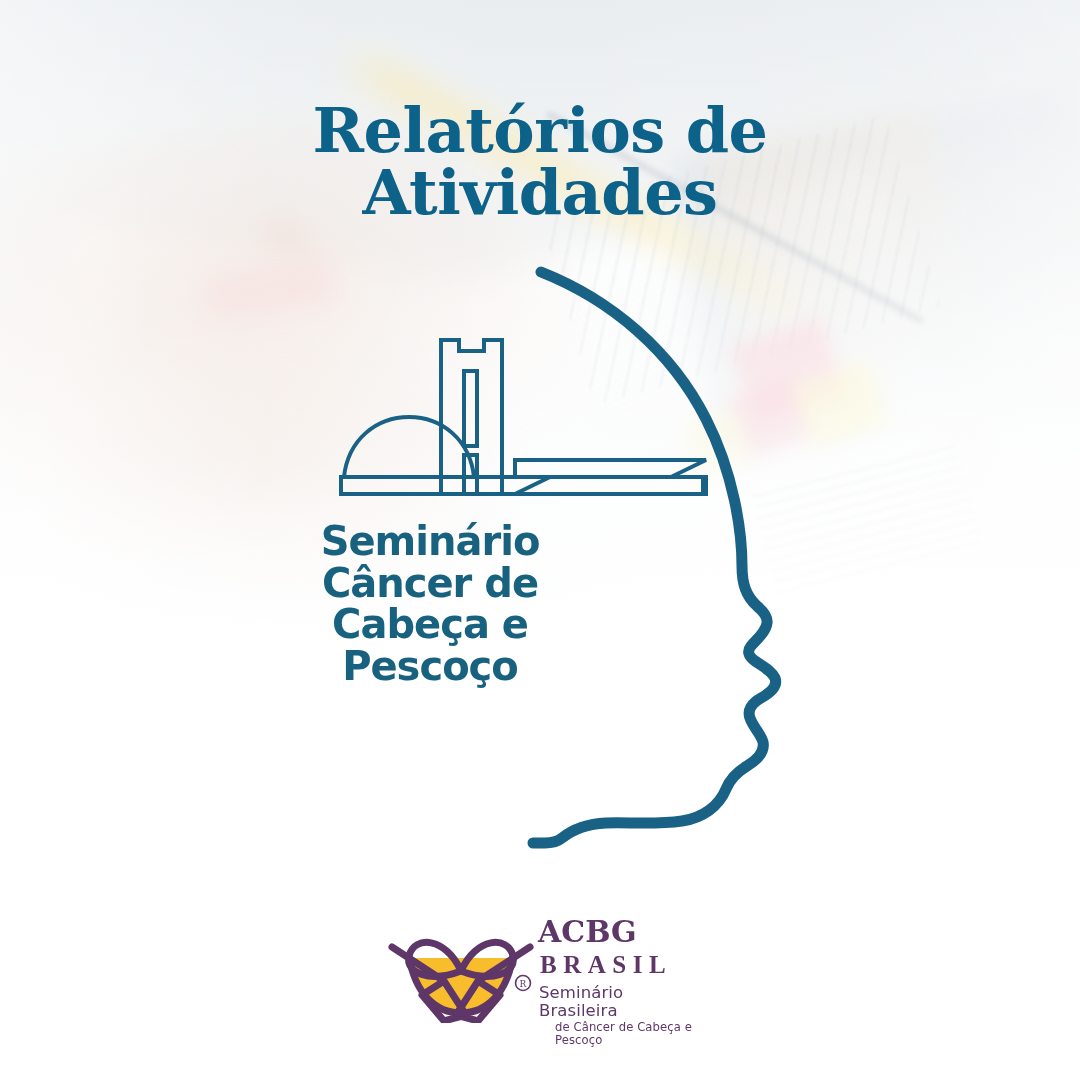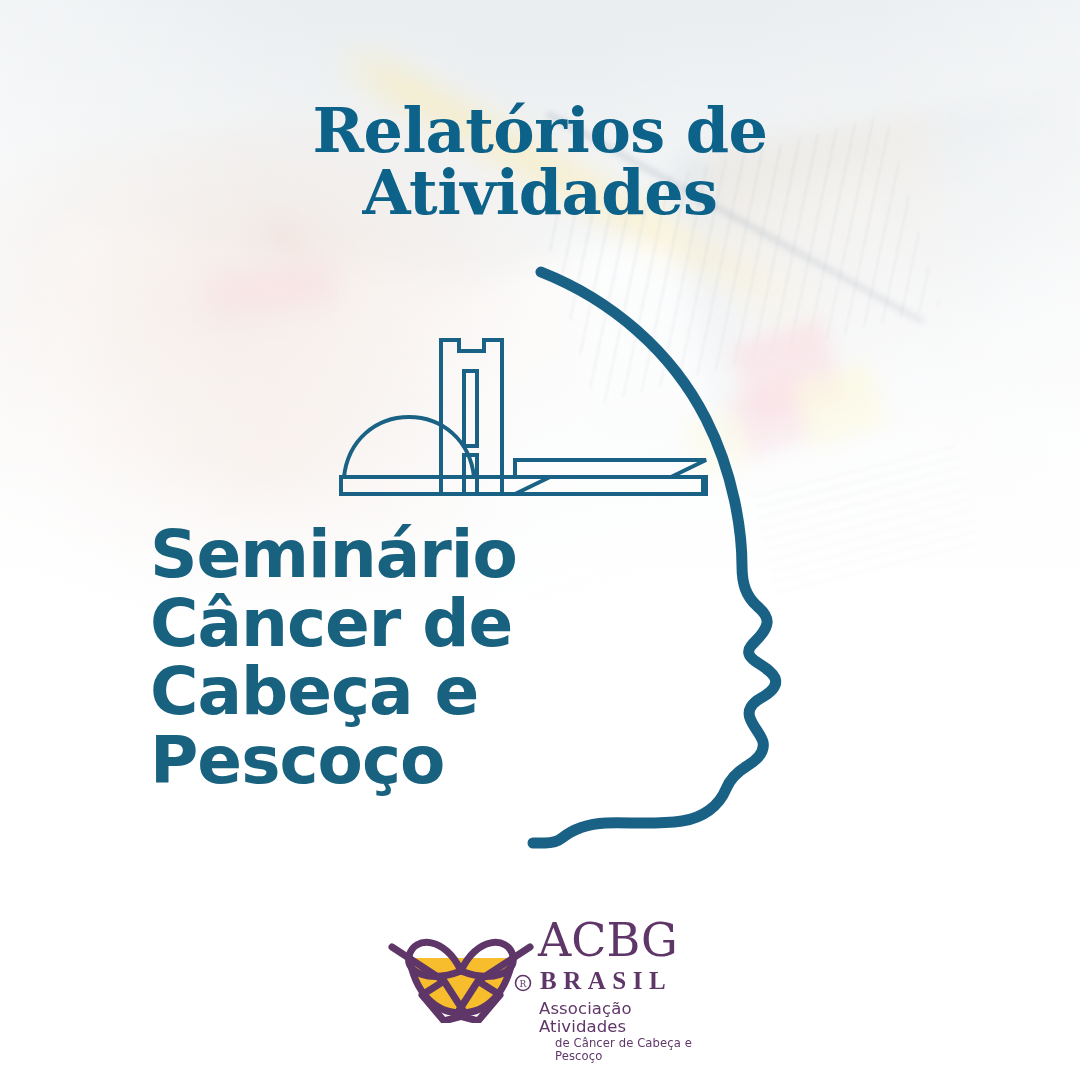--- a/index.html
+++ b/index.html
@@ -236,23 +236,24 @@
     color: #0d6289;
     white-space: pre-line;
   }
 
   
   .seminar-title {
     position: absolute;
     left: 150px;
     top: 505px;
     width: 560px;
+    text-align: center;
     font-family: "DejaVu Sans", "Liberation Sans", sans-serif;
     font-weight: bold;
-    font-size: 66px;
+    font-size: 40px;
     line-height: 1.04;
     letter-spacing: -1px;
     color: #19627f;
     white-space: pre-line;
     margin-top: 16px;
   }
 
   
   .logo {
     position: absolute;
@@ -267,22 +268,22 @@
     width: 150px; height: 108px;
   }
   .logo-type {
     position: absolute;
     left: 152px; top: 2px;
     width: 164px;
     height: 108px;
   }
   .logo-acbg {
     font-family: "DejaVu Serif", "Liberation Serif", serif;
-    font-weight: normal;
-    font-size: 46px;
+    font-weight: bold;
+    font-size: 30px;
     line-height: 1;
     letter-spacing: 0px;
     color: #5f3668;
     margin: 0;
   }
   .logo-brasil {
     font-family: Liberation Serif, serif;
     font-weight: bold;
     font-size: 25px;
     line-height: 1;
@@ -395,18 +396,18 @@
 
       <g>
         <circle cx="137" cy="68" r="7.5" fill="none" stroke="#5f3668" stroke-width="1.6"></circle>
         <text x="137" y="72" text-anchor="middle" font-family="DejaVu Serif, serif" font-size="9" fill="#5f3668">R</text>
       </g>
     </svg>
 
     <div class="logo-type">
       <div class="logo-acbg">ACBG</div>
       <div class="logo-brasil">BRASIL</div>
-      <div class="logo-sub1">Associação Atividades</div>
+      <div class="logo-sub1">Seminário Brasileira</div>
       <div class="logo-sub2">de Câncer de Cabeça e Pescoço</div>
     </div>
   </div>
 
 </div>
 
 </body></html>

